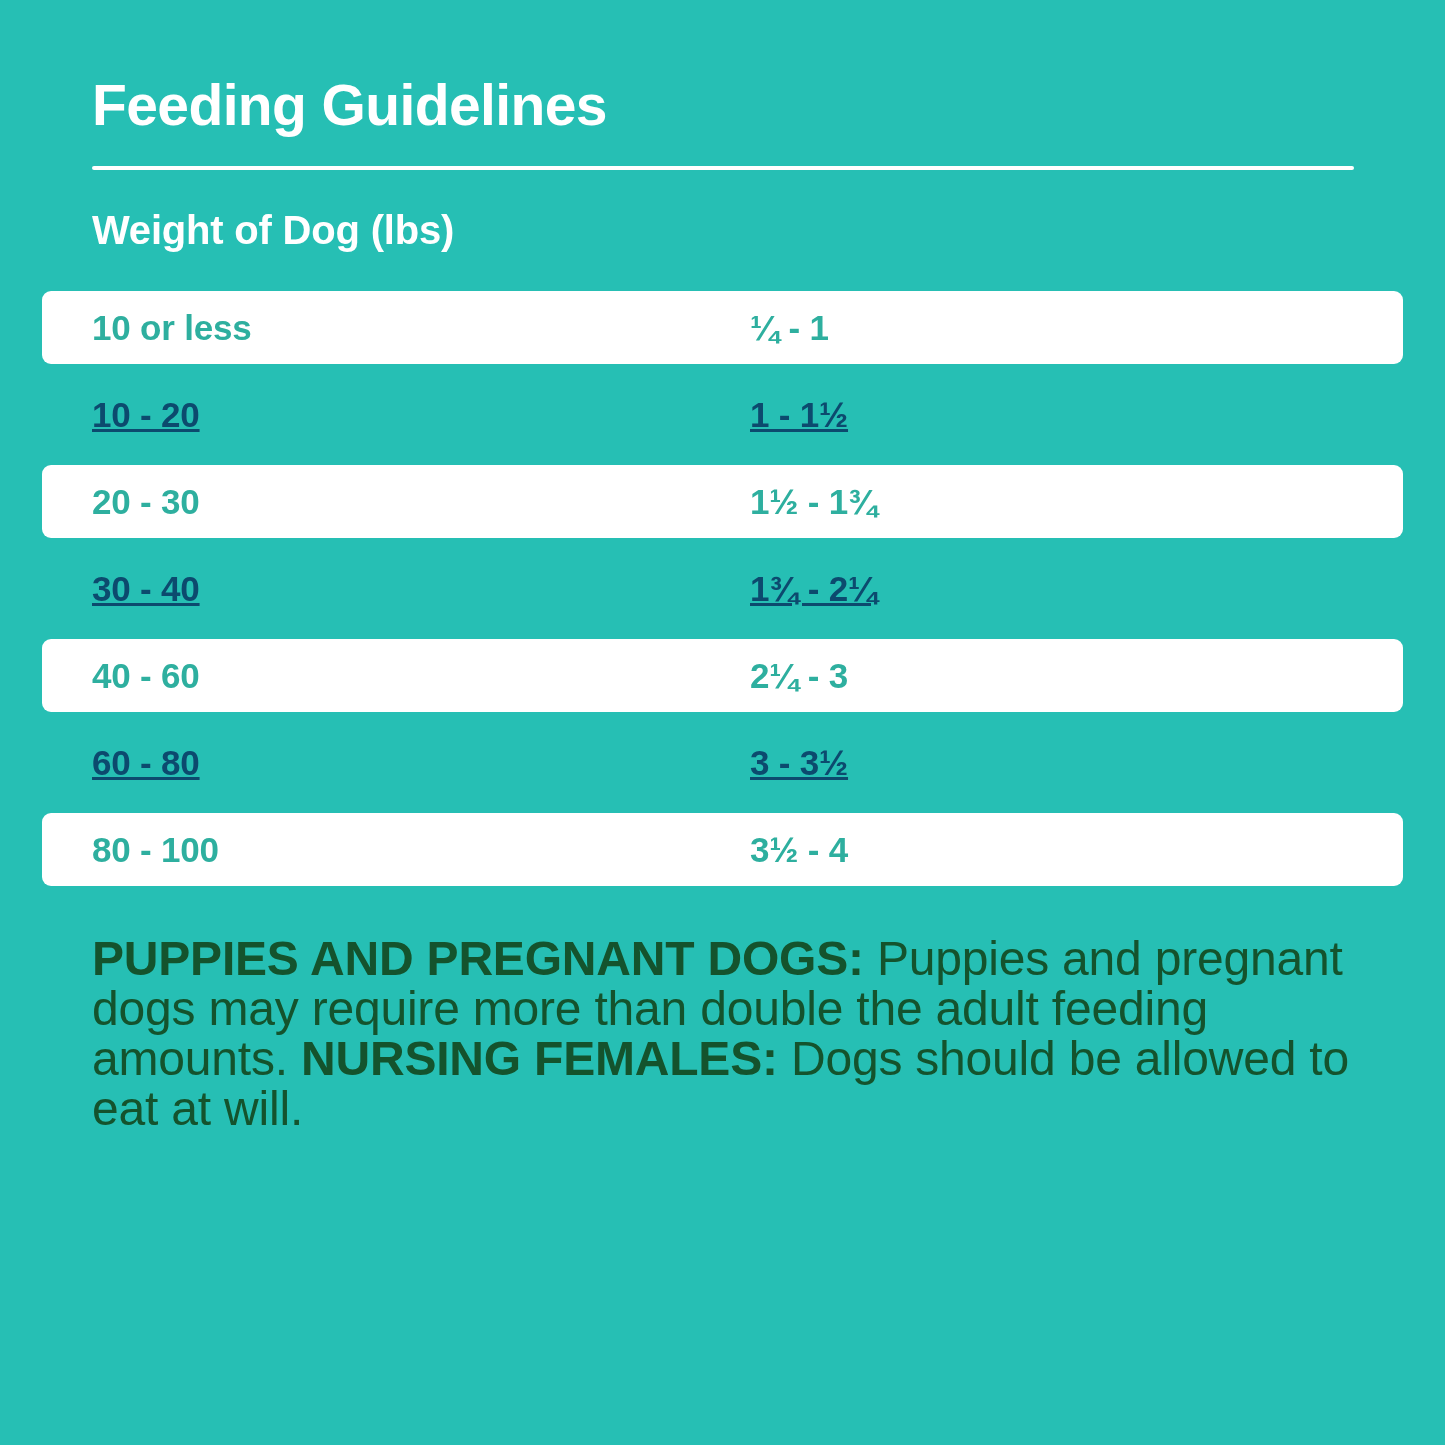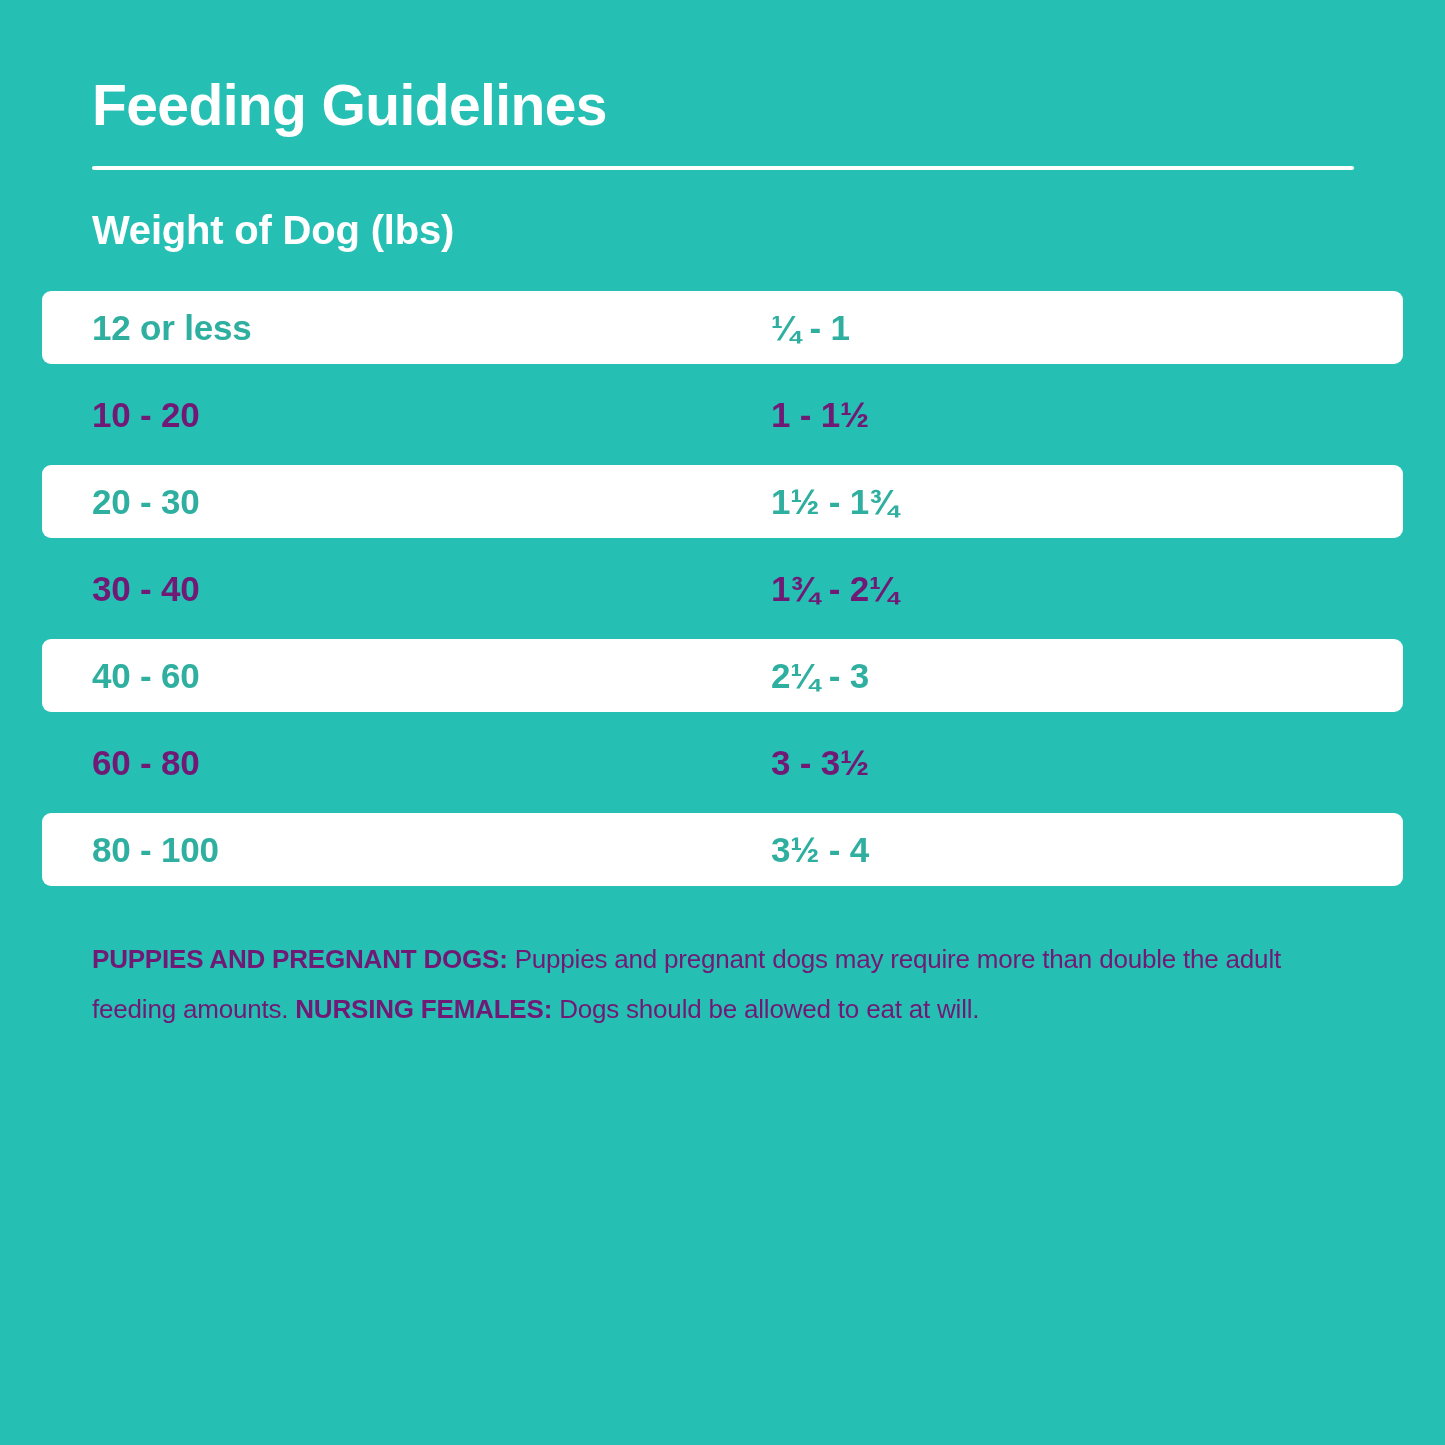--- a/index.html
+++ b/index.html
@@ -100,34 +100,34 @@
   .cell {
     position: absolute;
     top: 50%;
     transform: translateY(-50%);
     font-size: 35px;
     font-weight: bold;
     letter-spacing: -0.2px;
     white-space: nowrap;
   }
   .cell.col-weight { left: 92px; }
-  .cell.col-serving { left: 771px; }
+  .cell.col-serving { left: 750px; }
 
   .row.alt-white .cell { color: #2eaf9f; }
-  .row.alt-teal  .cell { color: #701a75; }
+  .row.alt-teal  .cell { color: #0c4a6e; text-decoration: underline; }
 
   
   .note {
     position: absolute;
     left: 92px;
     top: 934px;
     width: 1275px;
-    font-size: 26px;
+    font-size: 48px;
     line-height: 50px;
-    color: #701a75;
+    color: #14532d;
     font-weight: normal;
     letter-spacing: -0.2px;
   }
   .note b {
     font-weight: bold;
   }
 </style>
 </head>
 <body>
 
@@ -138,21 +138,21 @@
 
   <div class="table">
 
     <div class="table-head">
       <div class="th col-weight">Weight of Dog (lbs)</div>
     </div>
 
     <div class="rows" id="rows-container">
         <div class="row alt-white">
           <div class="row-bg"></div>
-          <div class="cell col-weight">12 or less</div>
+          <div class="cell col-weight">10 or less</div>
           <div class="cell col-serving">¼ - 1</div>
         </div>
         <div class="row alt-teal">
           <div class="row-bg"></div>
           <div class="cell col-weight">10 - 20</div>
           <div class="cell col-serving">1 - 1½</div>
         </div>
         <div class="row alt-white">
           <div class="row-bg"></div>
           <div class="cell col-weight">20 - 30</div>

